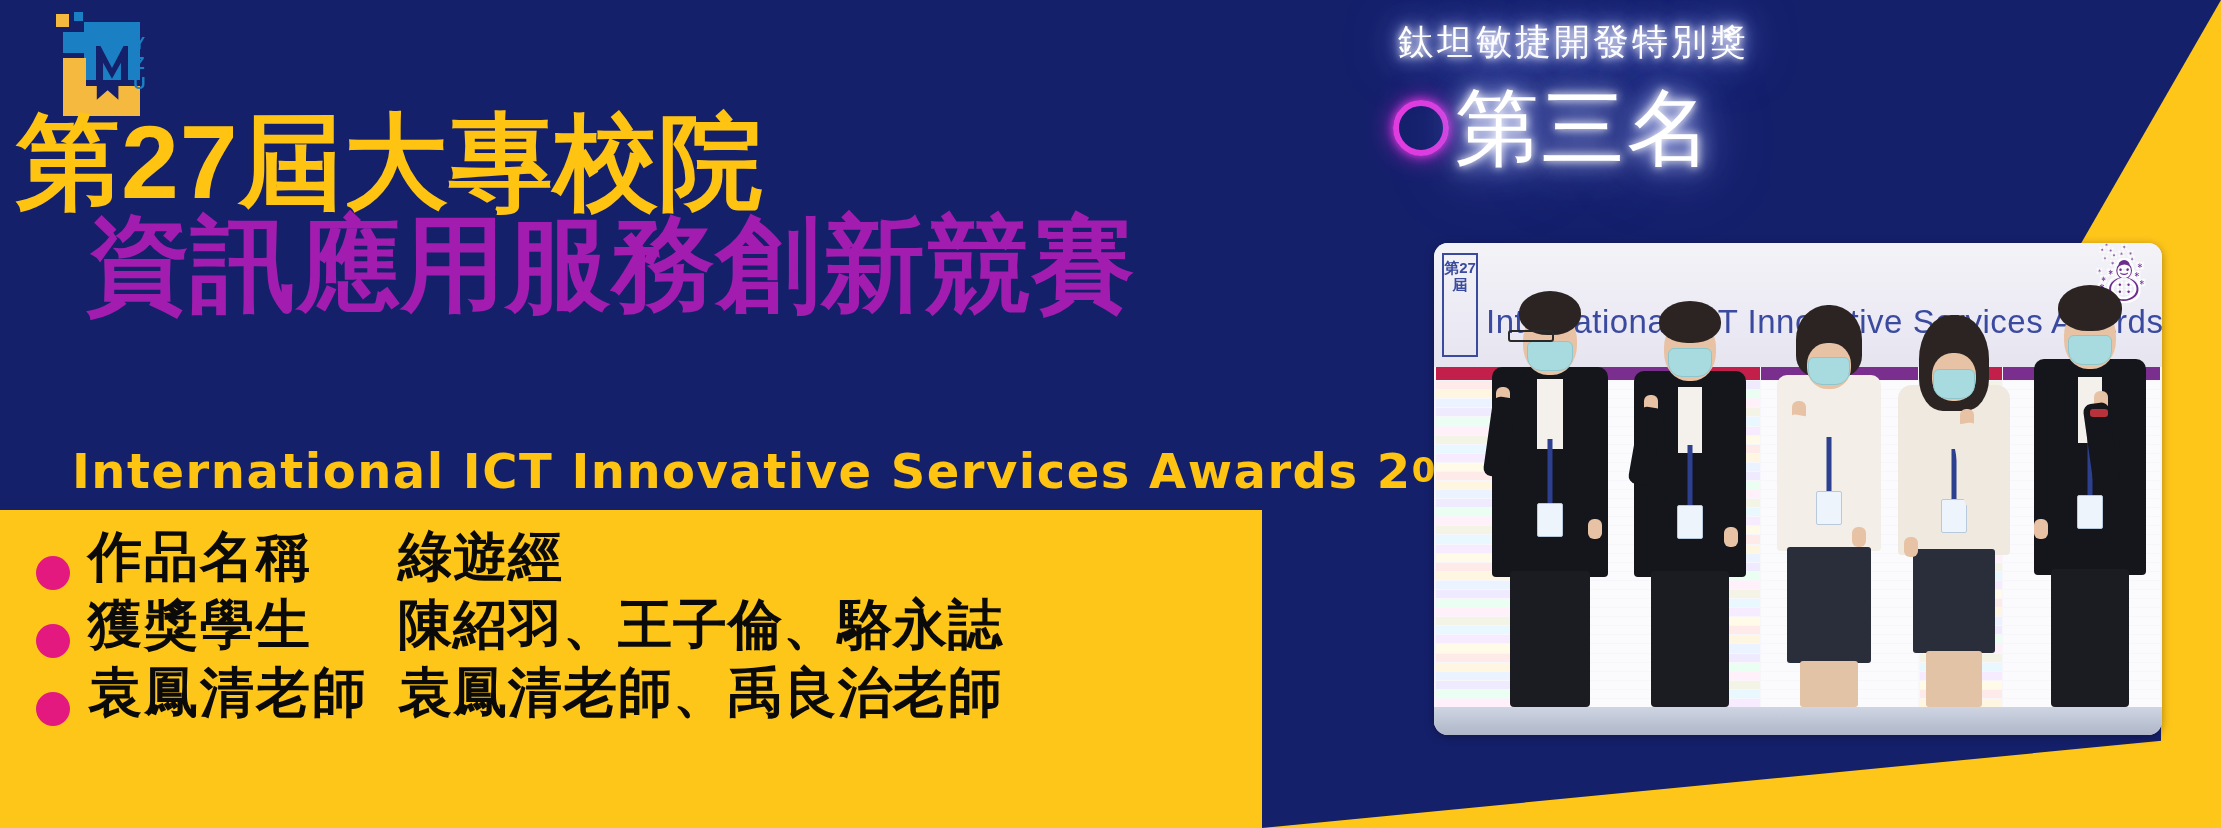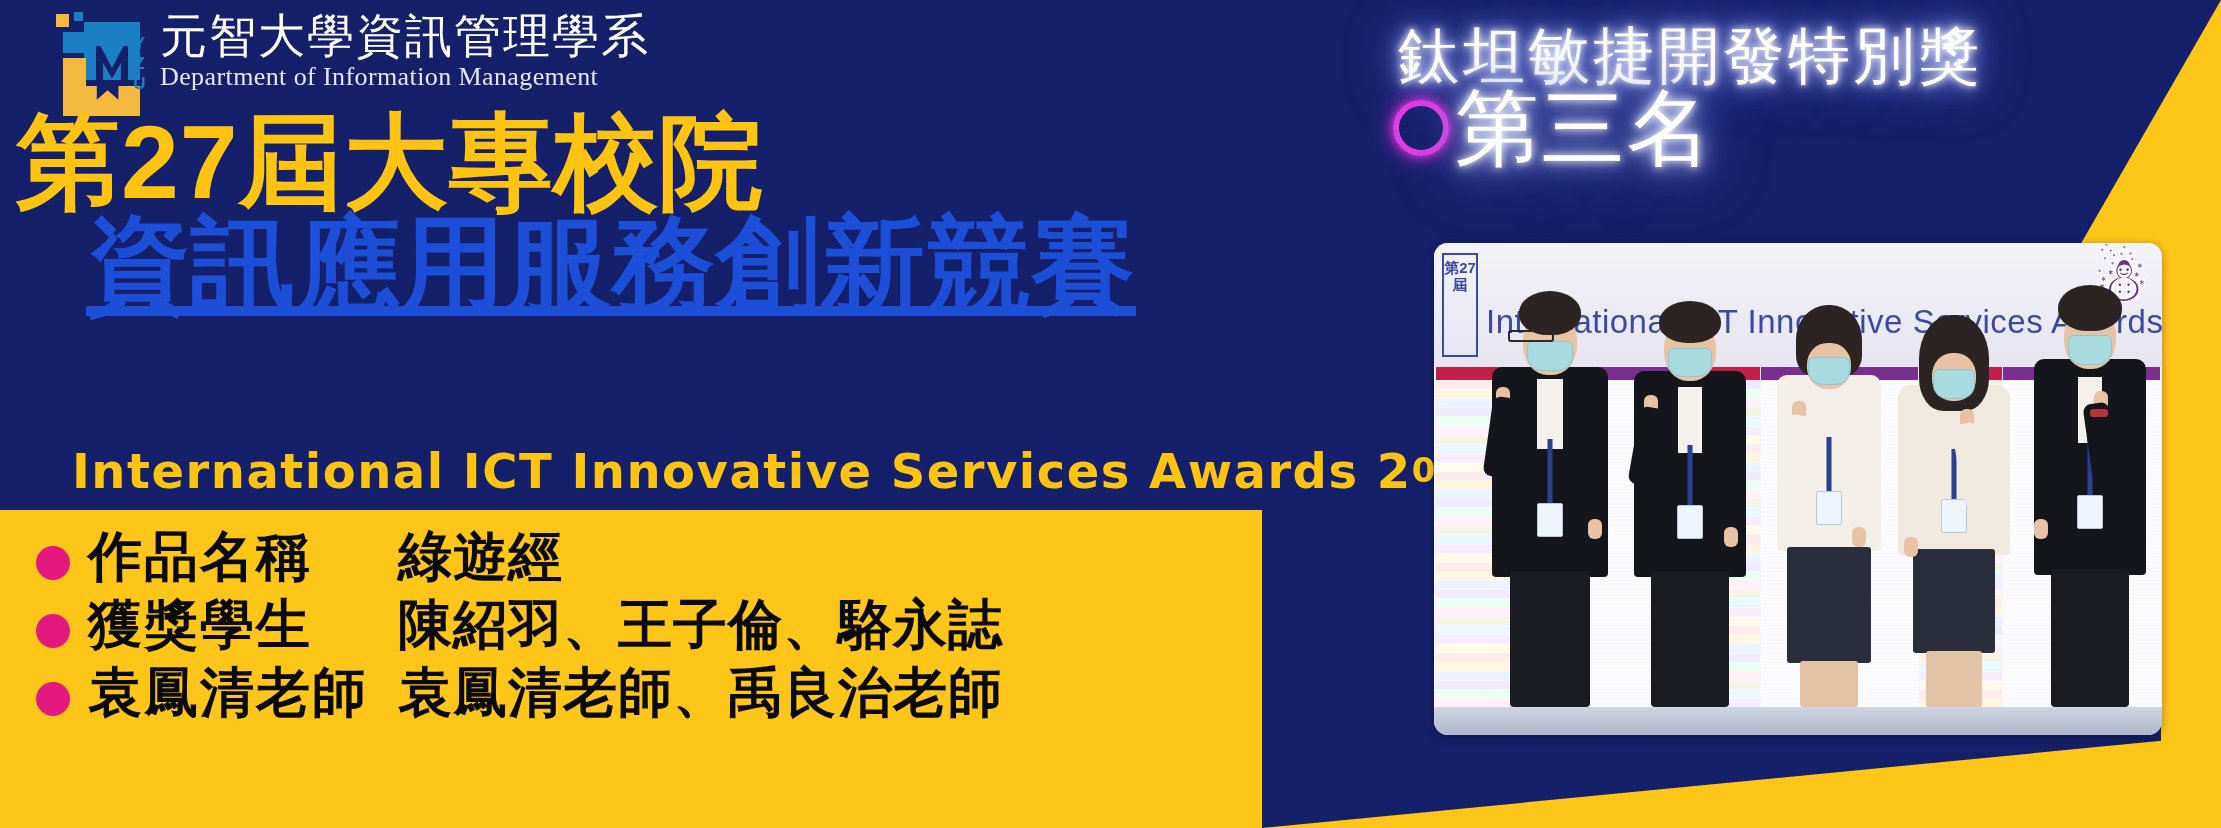--- a/index.html
+++ b/index.html
@@ -54,59 +54,58 @@
 
   
   .title1{
     position:absolute;left:16px;top:110px;
     color:#FFC412;font-size:104px;line-height:1;font-weight:700;
     letter-spacing:1px;white-space:nowrap;
     font-family:"Liberation Sans","DejaVu Sans",sans-serif;
   }
   .title2{
     position:absolute;left:86px;top:212px;
-    color:#1d4ed8;font-size:104px;line-height:1;font-weight:700;
+    color:#a21caf;font-size:104px;line-height:1;font-weight:700;
     letter-spacing:1px;white-space:nowrap;
     font-family:"Liberation Sans","DejaVu Sans",sans-serif;
-    text-decoration:underline;
   }
   .title-en{
     position:absolute;left:72px;top:447px;
     color:#FFC412;font-size:48px;line-height:1;font-weight:700;
     letter-spacing:1.5px;white-space:nowrap;
     font-family:"DejaVu Sans",sans-serif;
   }
   .title-en .sup{font-size:34px;vertical-align:6px;}
 
   
   .info{position:absolute;left:20px;top:524px;width:1240px;}
-  .info-row{display:flex;align-items:flex-start;margin-bottom:2px;}
+  .info-row{display:flex;align-items:flex-end;margin-bottom:2px;}
   .bullet{
     flex:0 0 auto;width:34px;height:34px;border-radius:50%;
     background:#E3197F;margin-top:22px;margin-right:18px;margin-left:16px;
   }
   .bullet.spacer{background:transparent;}
   .lbl{
     flex:0 0 auto;width:278px;color:#0A0A0A;font-size:54px;line-height:1.22;
     font-weight:700;letter-spacing:2px;white-space:nowrap;
     font-family:"Liberation Sans","DejaVu Sans",sans-serif;
   }
   .val{
     color:#0A0A0A;font-size:54px;line-height:1.22;font-weight:700;
     letter-spacing:1px;white-space:nowrap;
     font-family:"Liberation Sans","DejaVu Sans",sans-serif;
     margin-left:32px;
   }
 
   
   .award-title{
     position:absolute;left:1398px;top:22px;
-    color:#FFFFFF;font-size:62px;line-height:1.1;letter-spacing:3px;
+    color:#FFFFFF;font-size:36px;line-height:1.1;letter-spacing:3px;
     white-space:nowrap;font-weight:400;
-    font-family:Liberation Serif, serif;
+    font-family:Liberation Sans, sans-serif;
     text-shadow:0 0 7px #fff,0 0 16px #cfd6ff,0 0 32px #8b9bff,0 0 54px #5566dd;
   }
   .rank-row{
     position:absolute;left:1393px;top:86px;display:flex;align-items:center;
   }
   .rank-ring{
     width:56px;height:56px;border-radius:50%;
     border:6px solid #E23CE0;margin-right:6px;
     box-shadow:0 0 10px #E23CE0,0 0 24px #b528c8;
     flex:0 0 auto;
@@ -221,24 +220,20 @@
       <div class="lg" style="left:62px;top:38px;width:32px;height:40px;background:#15206B;
            clip-path:polygon(0 0,14% 0,50% 55%,86% 0,100% 0,100% 100%,78% 100%,78% 42%,50% 82%,22% 42%,22% 100%,0 100%);"></div>
       <div class="lg" style="left:29px;top:50px;width:23px;height:58px;background:#F4B93E;"></div>
       <div class="lg" style="left:52px;top:78px;width:54px;height:30px;background:#F4B93E;
            clip-path:polygon(0 0,20% 0,20% 46%,40% 14%,60% 46%,60% 0,100% 0,100% 100%,0 100%);"></div>
       <div class="lg" style="left:52px;top:96px;width:54px;height:12px;background:#F4B93E;"></div>
       <div class="lg" style="left:98px;top:26px;width:16px;height:80px;color:#1B7FC4;font-size:17px;
            font-weight:700;letter-spacing:1px;line-height:1;writing-mode:vertical-rl;
            text-orientation:upright;font-family:'Liberation Sans',sans-serif;">YZU</div>
     </div>
-    <div class="logo-text">
-      <div class="uni-cn">元智大學資訊管理學系</div>
-      <div class="uni-en">Department of Information Management</div>
-    </div>
   </div>
 
   <div class="title1">第27屆大專校院</div>
   <div class="title2">資訊應用服務創新競賽</div>
   <div class="title-en">
     <span>International ICT Innovative Services Awards 2</span><span class="sup">0</span><span>22</span>
   </div>
 
   <div class="info">
 

